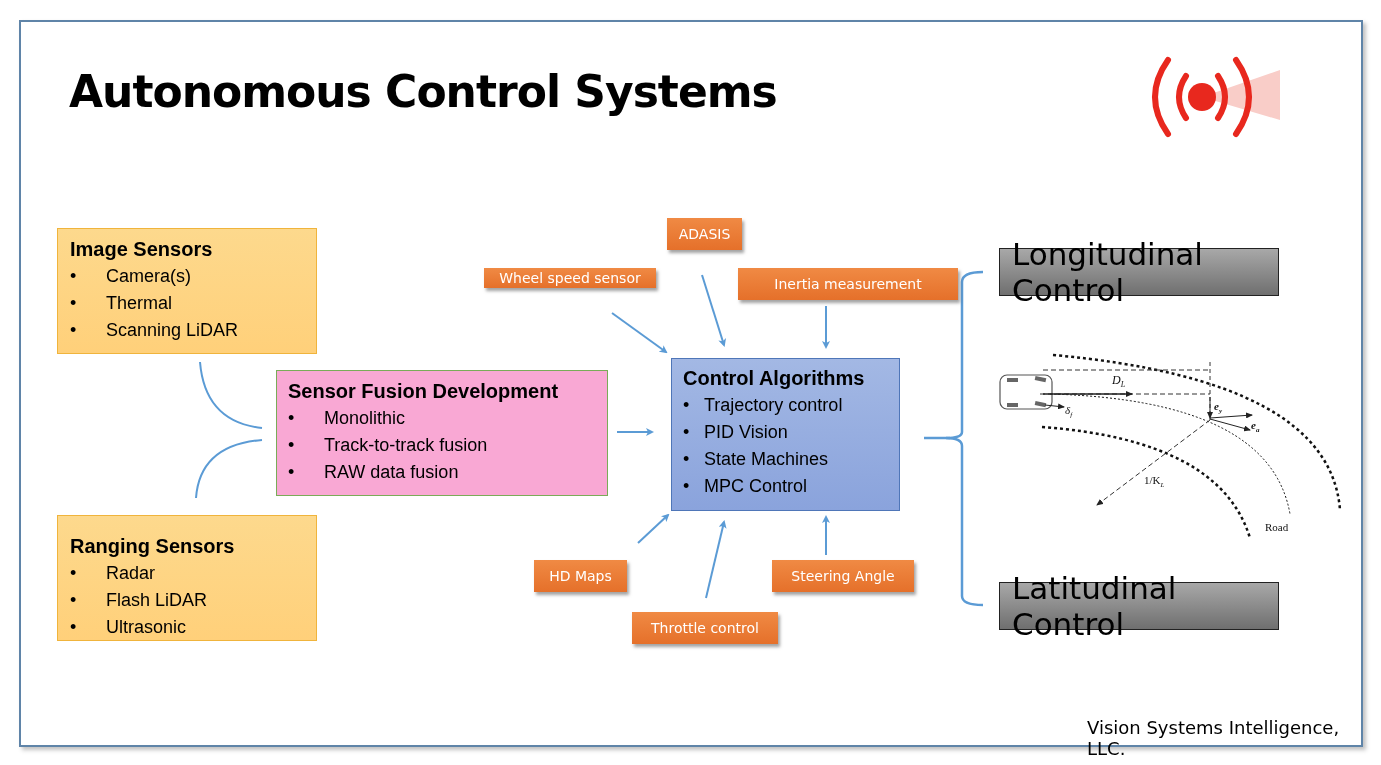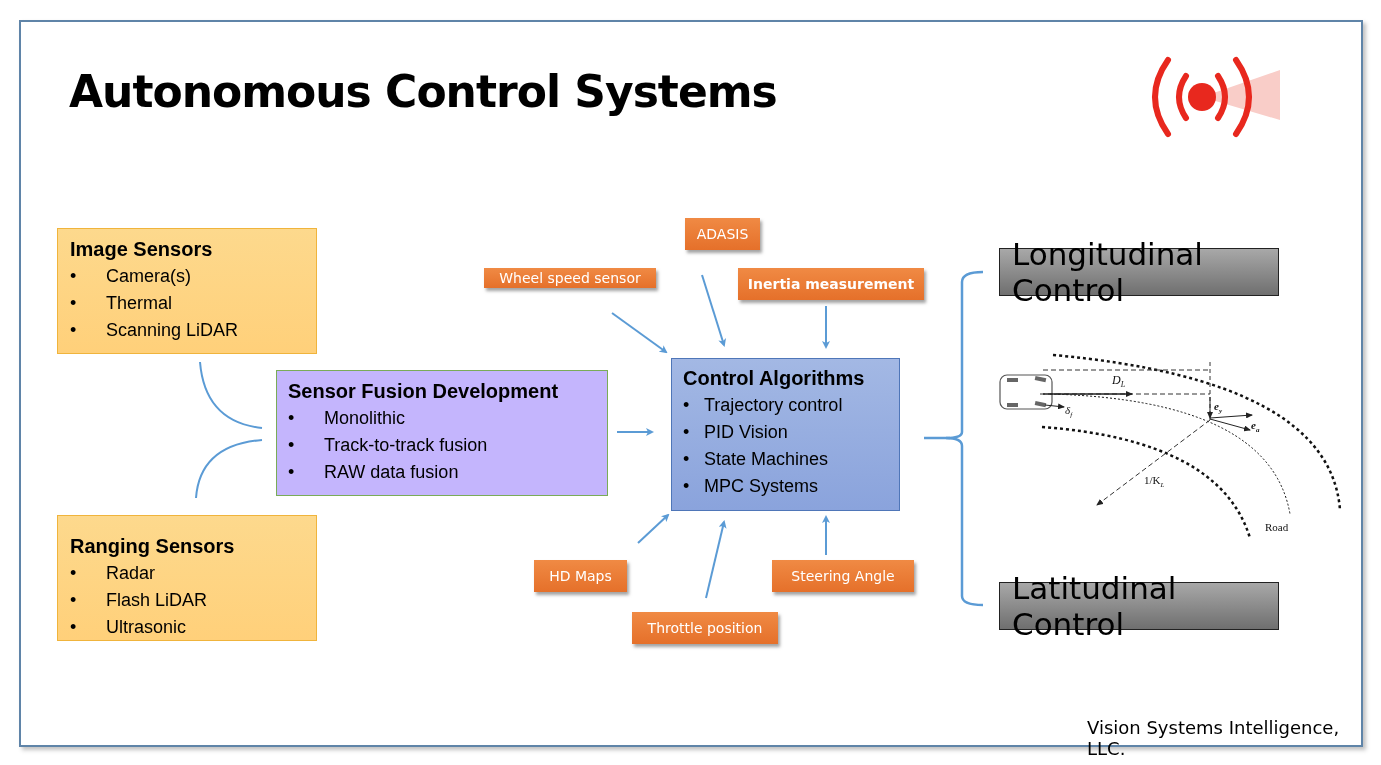--- a/index.html
+++ b/index.html
@@ -21,21 +21,21 @@
     position: absolute; box-sizing: border-box; color: #000; font-family: Liberation Sans, sans-serif;
   }
   .card h3 { margin: 0; font-size: 20px; font-weight: bold; }
   .card ul { list-style: none; margin: 2px 0 0 0; padding: 0; }
   .card li { font-size: 18px; line-height: 27px; position: relative; }
   .card li .bul { display: inline-block; width: 36px; }
   .yellow {
     background: linear-gradient(#fdd98d, #ffd07a); border: 1px solid #f0b43c;
   }
   .green {
-    background: #c4b5fd; border: 1px solid #7aab58;
+    background: #f9a8d4; border: 1px solid #7aab58;
   }
   .blue {
     background: linear-gradient(#a3b8e4, #8aa3dc); border: 1px solid #4f76b8;
   }
   .orange {
     position: absolute; background: linear-gradient(#f08a44, #e5702a); color: #fff;
     font-size: 14px; display: flex; align-items: center; justify-content: center;
     box-shadow: 2px 3px 3px rgba(90,90,90,0.55); font-family: "DejaVu Sans", sans-serif;
   }
   .gray {
@@ -107,29 +107,29 @@
     <li><span class="bul">•</span><span>RAW data fusion</span></li>
   </ul>
 </div>
 
 <div class="card blue" style="left:671px;top:358px;width:229px;height:153px;padding:8px 11px;">
   <h3>Control Algorithms</h3>
   <ul>
     <li><span class="bul" style="width:21px">•</span><span>Trajectory control</span></li>
     <li><span class="bul" style="width:21px">•</span><span>PID Vision</span></li>
     <li><span class="bul" style="width:21px">•</span><span>State Machines</span></li>
-    <li><span class="bul" style="width:21px">•</span><span>MPC Systems</span></li>
+    <li><span class="bul" style="width:21px">•</span><span>MPC Control</span></li>
   </ul>
 </div>
 
-<div class="orange" style="left:667px;top:218px;width:75px;height:32px;margin-left:18px;">ADASIS</div>
+<div class="orange" style="left:667px;top:218px;width:75px;height:32px;">ADASIS</div>
 <div class="orange" style="left:484px;top:268px;width:172px;height:20px;">Wheel speed sensor</div>
-<div class="orange" style="left:738px;top:268px;width:186px;height:32px;font-weight:bold;">Inertia measurement</div>
+<div class="orange" style="left:738px;top:268px;width:220px;height:32px;">Inertia measurement</div>
 <div class="orange" style="left:534px;top:560px;width:93px;height:32px;">HD Maps</div>
-<div class="orange" style="left:632px;top:612px;width:146px;height:32px;">Throttle position</div>
+<div class="orange" style="left:632px;top:612px;width:146px;height:32px;">Throttle control</div>
 <div class="orange" style="left:772px;top:560px;width:142px;height:32px;">Steering Angle</div>
 
 <div class="gray" style="left:999px;top:248px;width:280px;height:48px;">Longitudinal Control</div>
 <div class="gray" style="left:999px;top:582px;width:280px;height:48px;">Latitudinal Control</div>
 
 <svg class="overlay" width="1381" height="765" style="pointer-events:none;">
   <defs>
     <marker id="bh" markerWidth="7" markerHeight="6" refX="6" refY="3" orient="auto" markerUnits="userSpaceOnUse">
       <path d="M0,0 L7,3 L0,6 z" fill="#222"></path>
     </marker>

